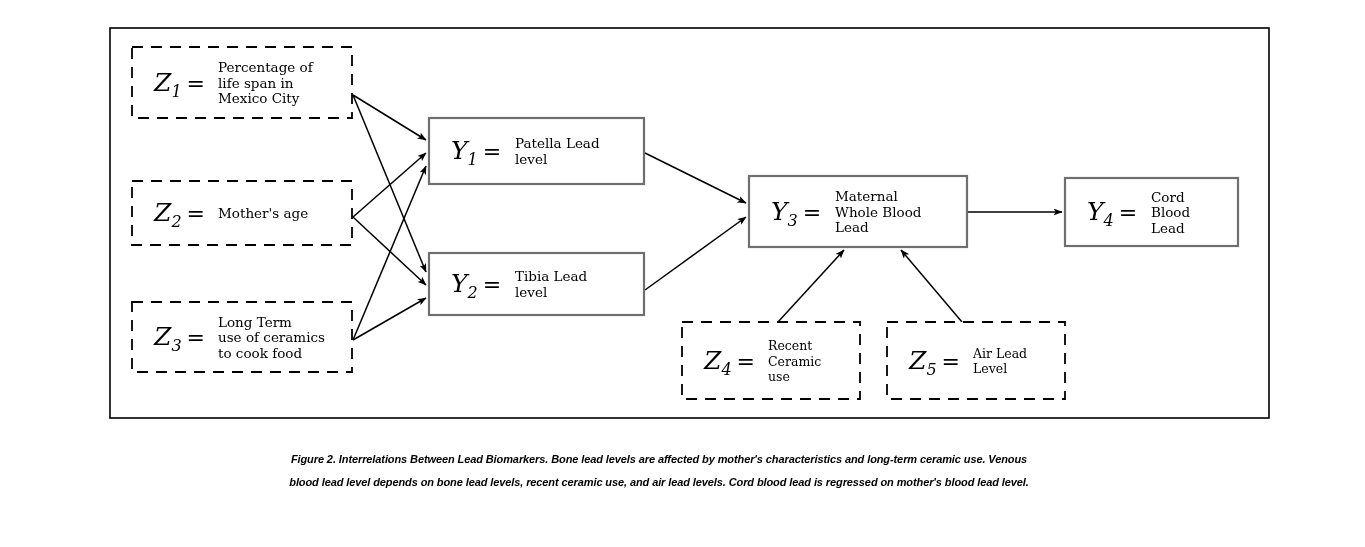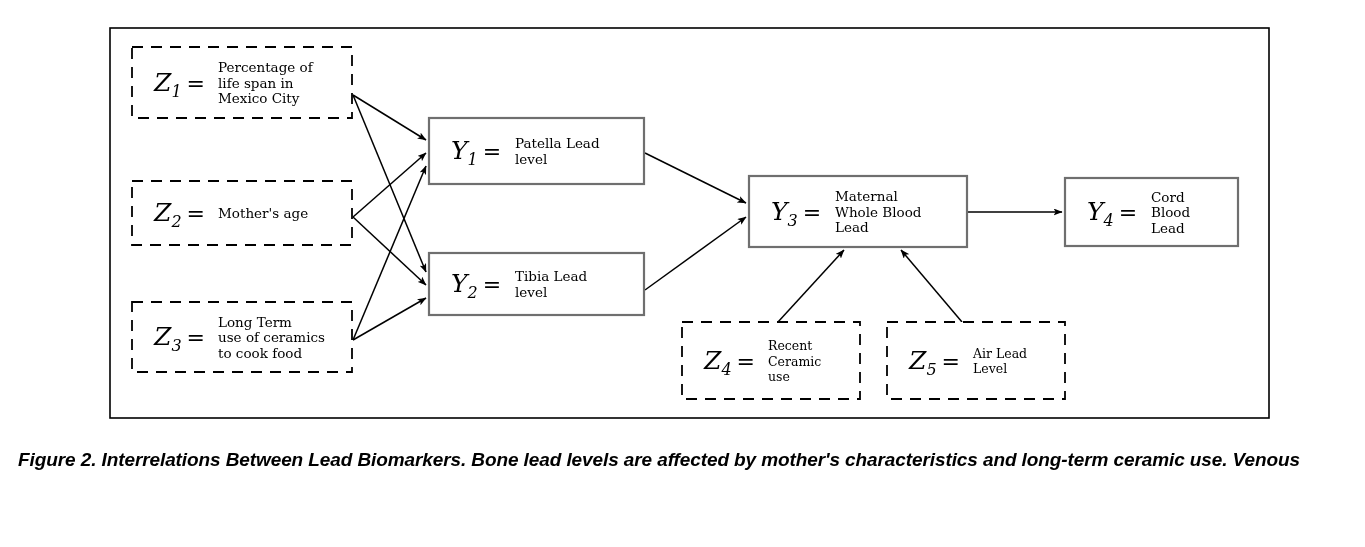--- a/index.html
+++ b/index.html
@@ -55,21 +55,21 @@
   }
   .caption {
     position: absolute;
     left: 0;
     top: 448px;
     width: 1294px;
     text-align: center;
     font-family: "Liberation Sans", sans-serif;
     font-style: italic;
     font-weight: bold;
-    font-size: 19px;
+    font-size: 11px;
     line-height: 23px;
     color: #000;
     letter-spacing: -0.1px;
   }
   .caption .cap-line {
     display: block;
     white-space: nowrap;
   }
   .caption .cap-line.first { text-indent: 0; }
 </style>
@@ -145,15 +145,16 @@
         <g>
           <rect x="875" y="322" width="178" height="77" fill="#ffffff" stroke="#000000" stroke-width="1.8" stroke-dasharray="11 8"></rect>
           <text x="897" y="368.5" class="node-label-main">Z<tspan class="node-sub" dy="6">5</tspan><tspan class="node-eq" dy="-6" dx="5">=</tspan></text>
           <text x="961" y="357.75" class="node-desc-sm"><tspan x="961">Air Lead</tspan><tspan x="961" dy="15.5">Level</tspan></text>
         </g>
       </g>
   </svg>
 
   <div class="caption">
     <span class="cap-line first">Figure 2.  Interrelations Between Lead Biomarkers. Bone lead levels are affected by mother's characteristics and long-term ceramic use. Venous</span>
+    <span class="cap-line">blood lead level depends on bone lead levels, recent ceramic use, and air lead levels. Cord blood lead is regressed on mother's blood lead level.</span>
   </div>
 
 </div>
 
 </body></html>

